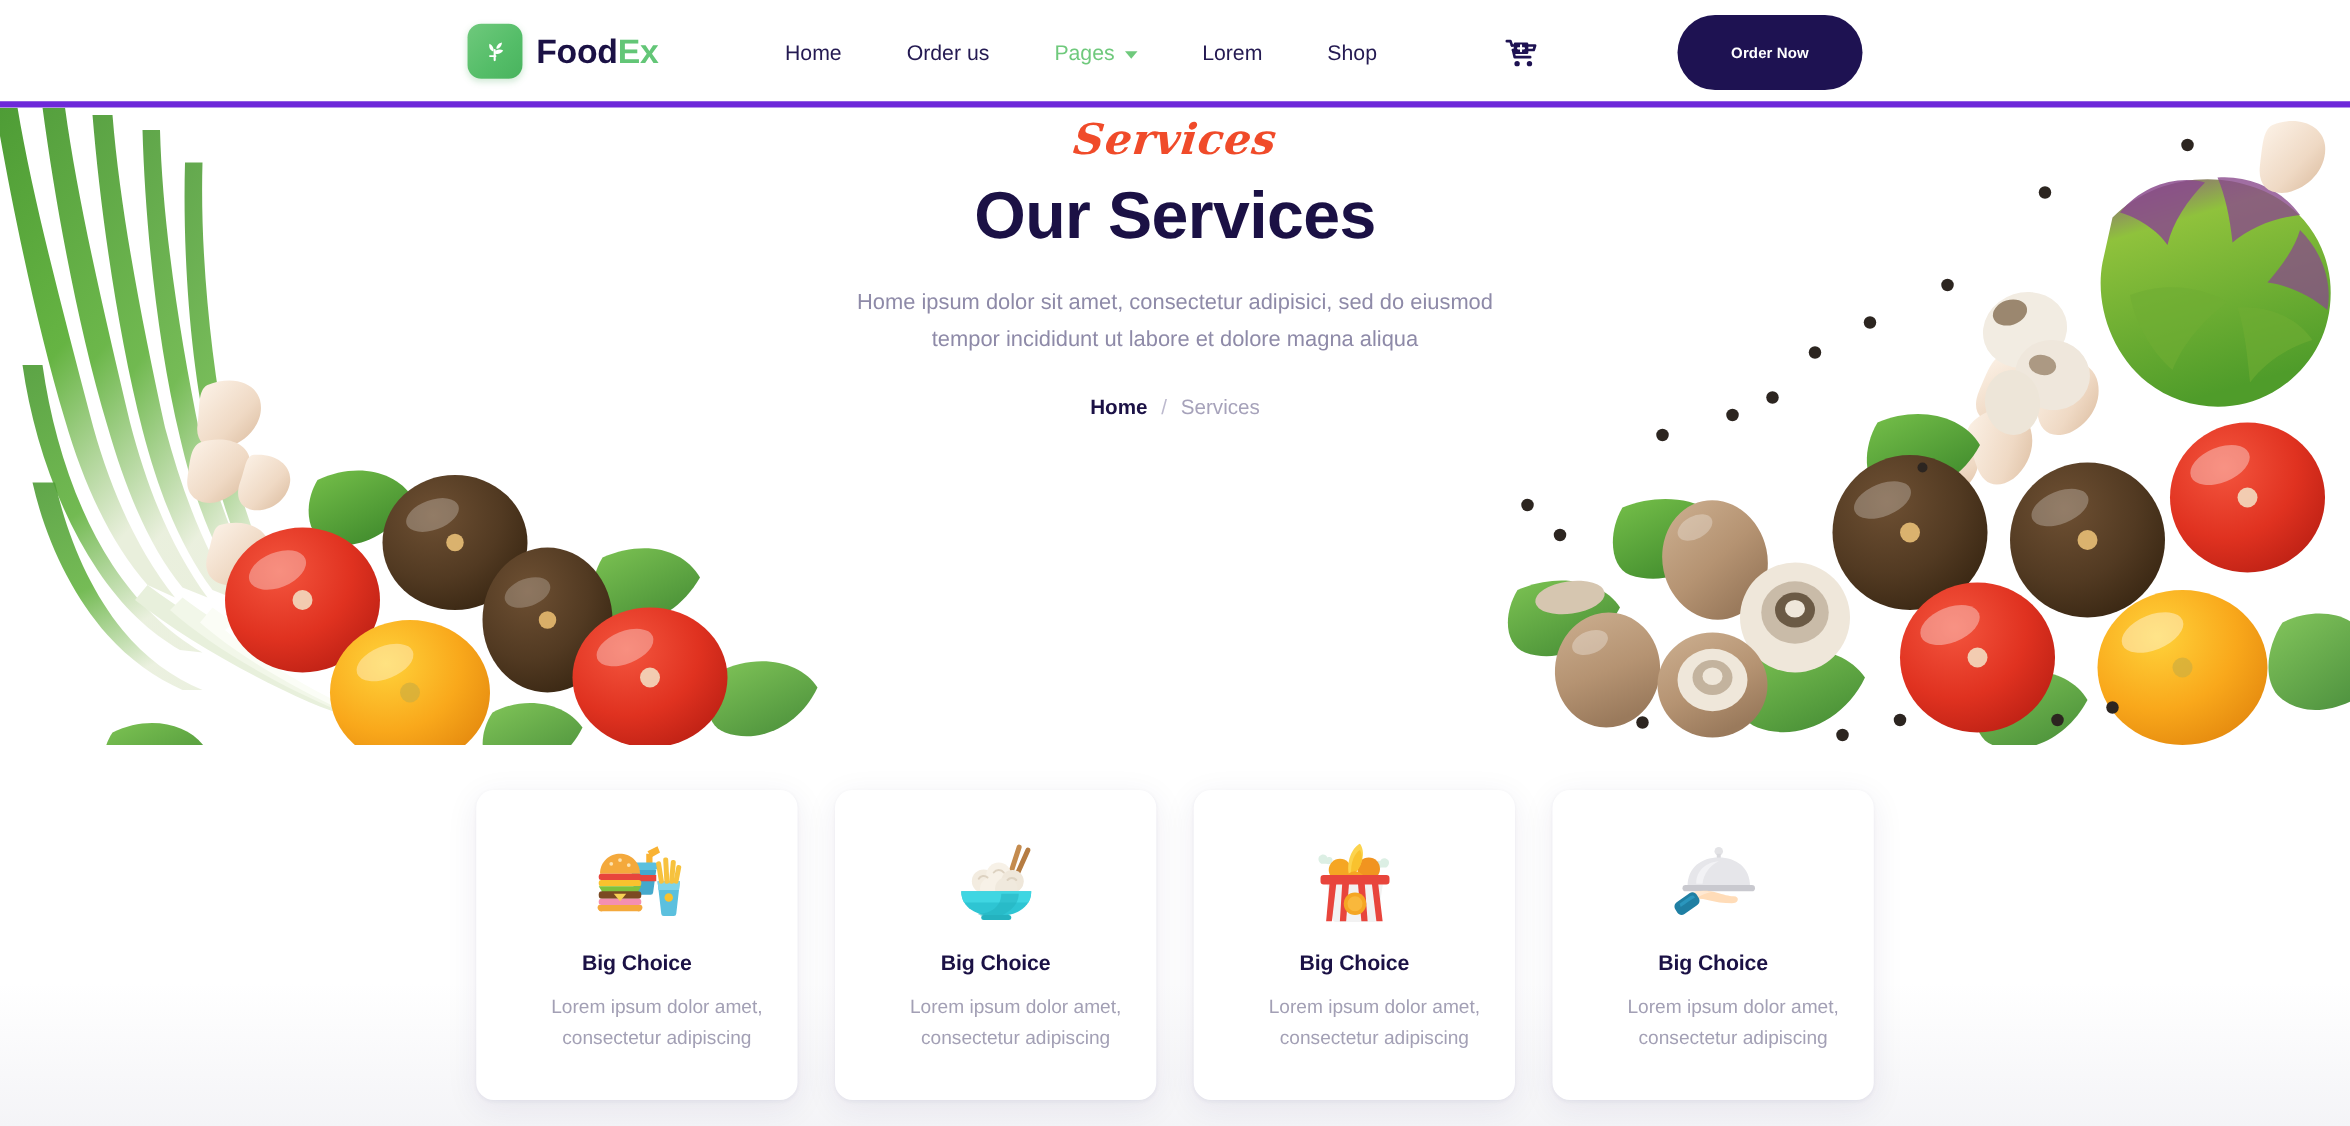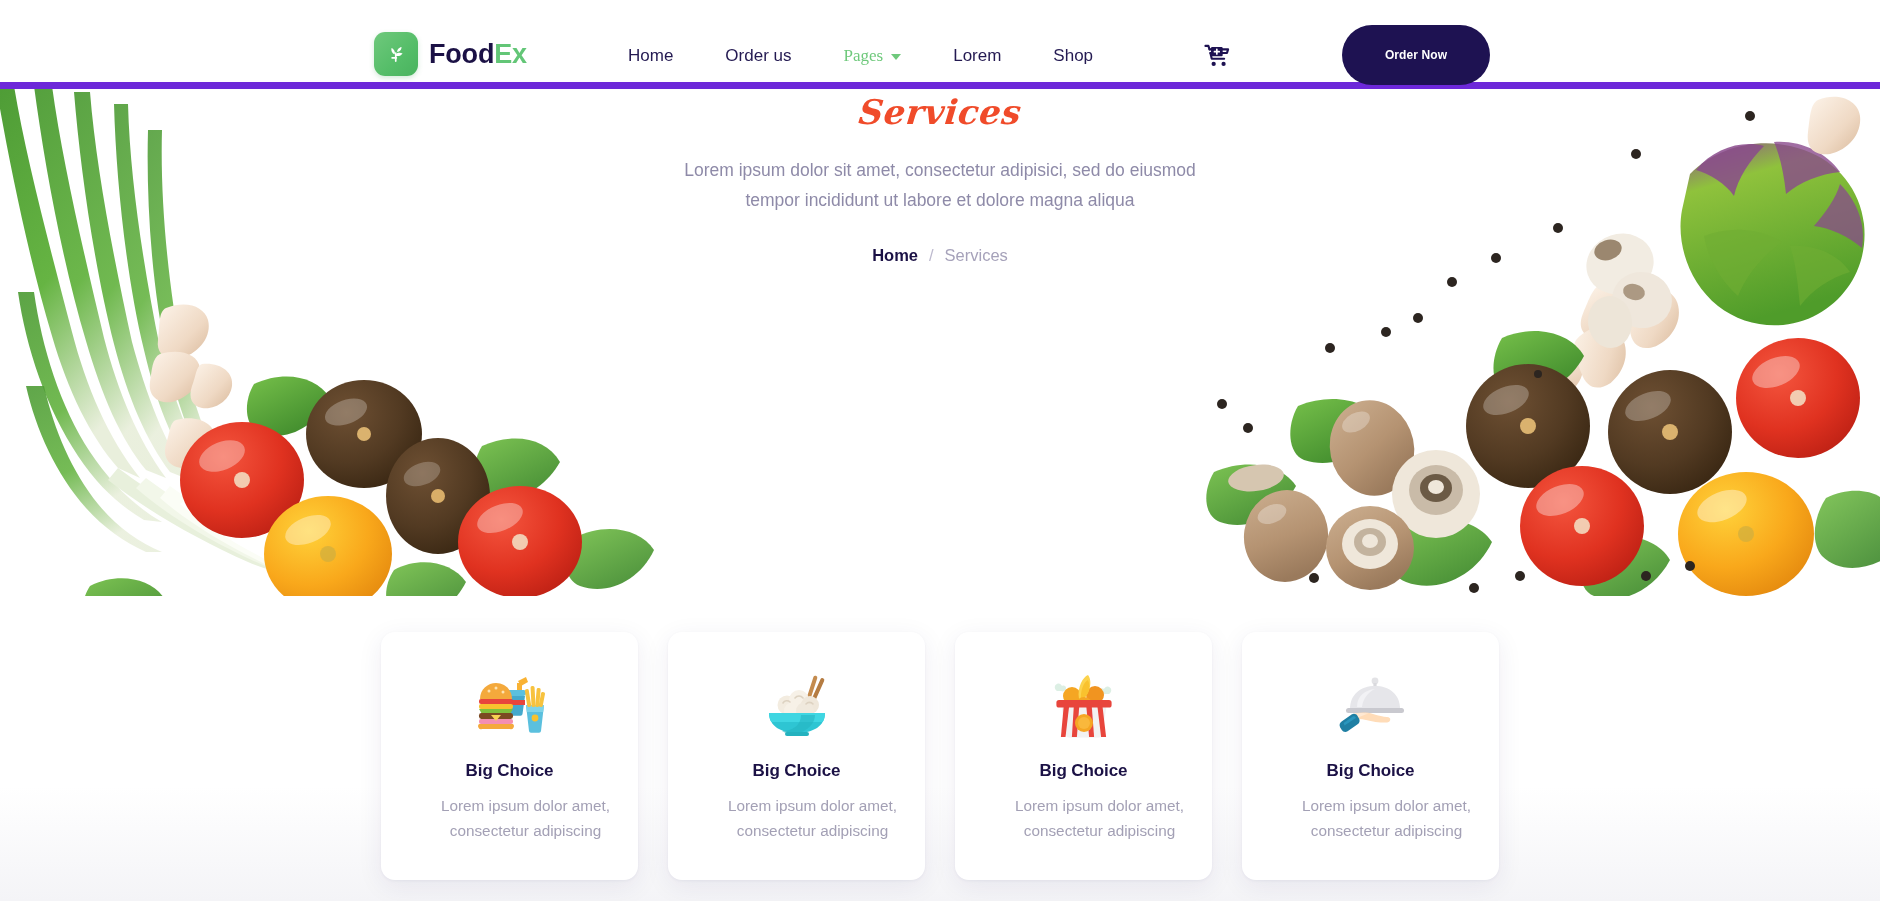--- a/index.html
+++ b/index.html
@@ -8,26 +8,25 @@
     width: 1880px; height: 901px;
     font-family: "Liberation Sans", "DejaVu Sans", sans-serif;
     background: #ffffff;
     overflow: hidden;
   }
   .page { position: relative; width: 1880px; height: 901px; background: #fff; }
 
   
   .header {
     position: absolute; top: 0; left: 0;
-    width: 1880px; height: 76px;
+    width: 1880px; height: 86px;
     background: #ffffff;
-    border-bottom: 7px solid #6d28d9;
+    border-bottom: 5px solid #6d28d9;
     display: flex; align-items: center;
     z-index: 40;
-    margin-top: 13px;
   }
   .brand {
     position: absolute; left: 374px; top: 19px;
     display: flex; align-items: center; gap: 11px;
     text-decoration: none;
   }
   .brand-mark {
     width: 44px; height: 44px; border-radius: 11px;
     background: linear-gradient(135deg,#6fc97c 0%,#54bd68 60%,#49b35e 100%);
     display: flex; align-items: center; justify-content: center;
@@ -36,21 +35,21 @@
   .brand-text { font-size: 27px; font-weight: 700; letter-spacing: -0.2px; line-height: 1; }
   .brand-text .b1 { color: #1b1145; }
   .brand-text .b2 { color: #63c677; }
 
   .nav { position: absolute; left: 628px; top: 0; height: 86px; display: flex; align-items: center; }
   .nav-item {
     font-size: 17px; color: #241a52; font-weight: 500;
     margin-right: 52px; text-decoration: none; white-space: nowrap;
     display: flex; align-items: center; gap: 8px; cursor: pointer;
   }
-  .nav-item.is-active { color: #6fc97c; font-family: Liberation Serif, serif; }
+  .nav-item.is-active { color: #6fc97c; }
   .caret {
     width: 0; height: 0;
     border-left: 5px solid transparent;
     border-right: 5px solid transparent;
     border-top: 6px solid #6fc97c;
     display: inline-block; margin-top: 2px;
   }
   .cart-btn {
     position: absolute; left: 1200px; top: 28px;
     width: 34px; height: 30px; display: flex; align-items: center; justify-content: center;
@@ -409,22 +408,23 @@
           <circle cx="330" cy="490" r="5"></circle>
           <circle cx="456" cy="490" r="5"></circle>
           <circle cx="500" cy="480" r="5"></circle>
           <circle cx="348" cy="288" r="4"></circle>
         </g>
       </svg>
     </div>
 
     <div class="hero-inner">
       <div class="hero-script">Services</div>
+      <h1 class="hero-title">Our Services</h1>
       <p class="hero-sub">
-        <span>Lorem ipsum dolor sit amet, consectetur adipisici, sed do eiusmod</span>
+        <span>Home ipsum dolor sit amet, consectetur adipisici, sed do eiusmod</span>
         <span>tempor incididunt ut labore et dolore magna aliqua</span>
       </p>
       <div class="crumb">
         <a class="crumb-home" href="#">Home</a>
         <span class="crumb-sep">/</span>
         <span class="crumb-cur">Services</span>
       </div>
     </div>
   </div>
 

